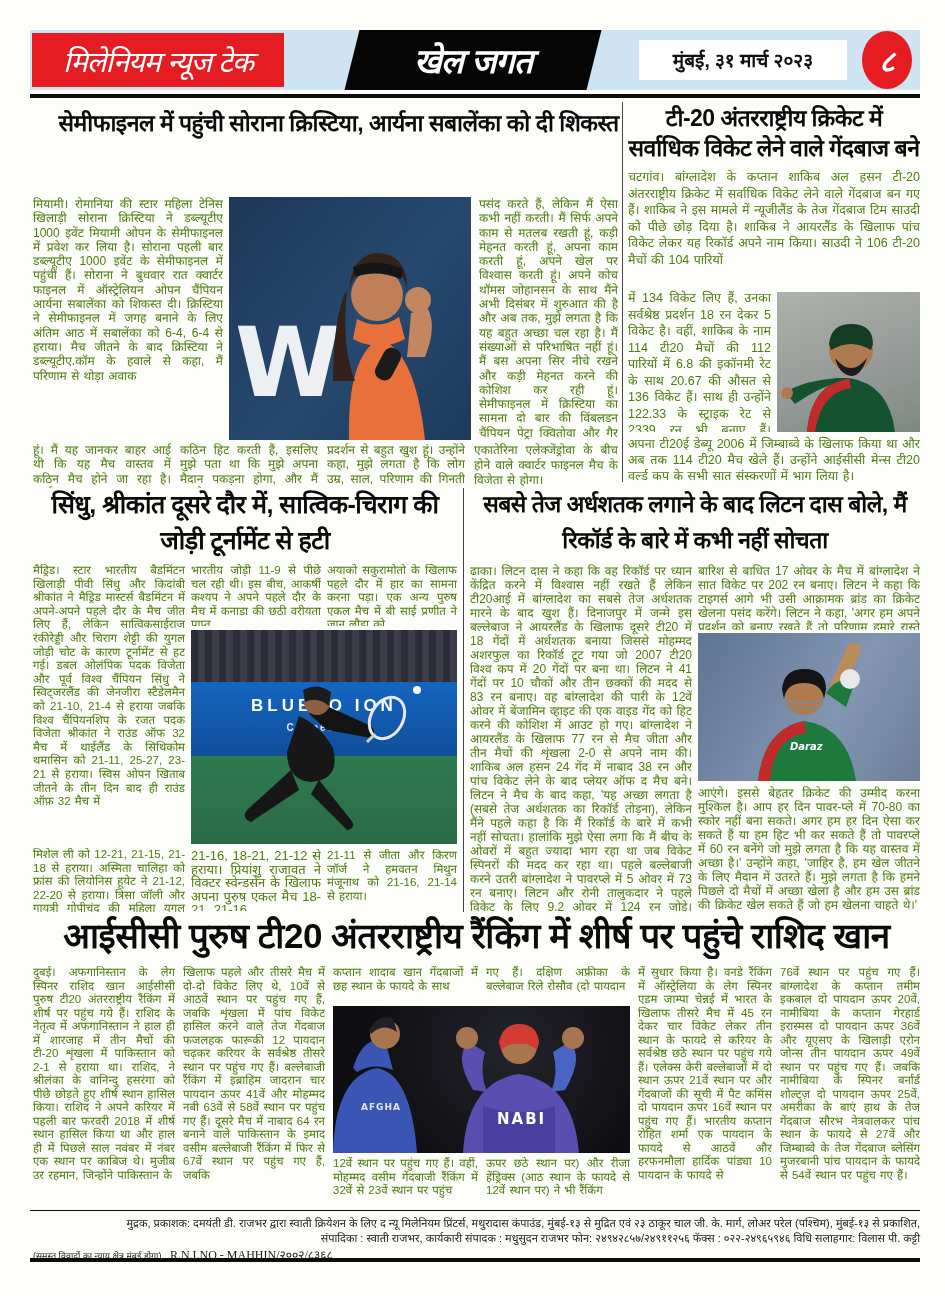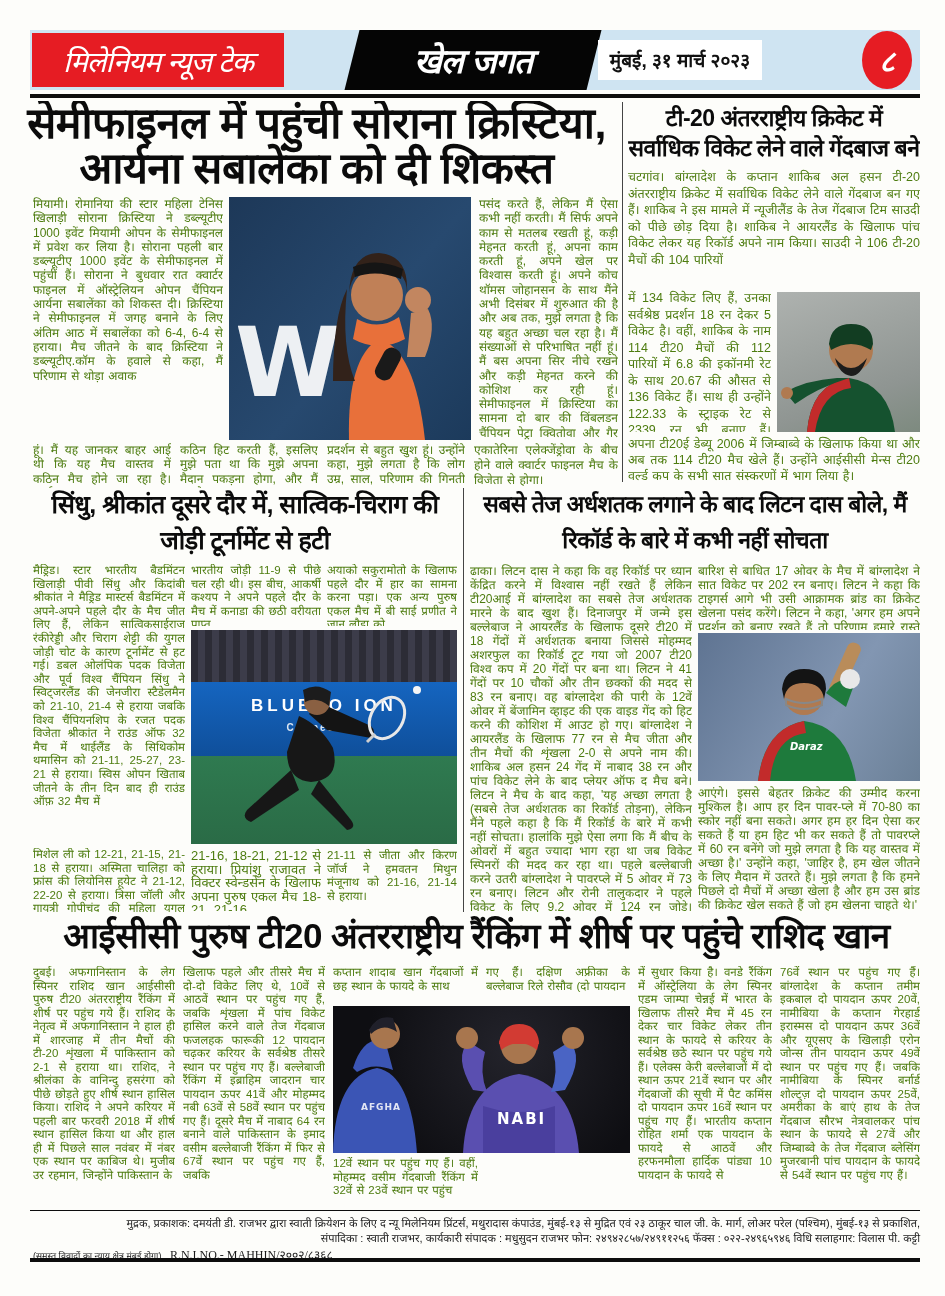--- a/index.html
+++ b/index.html
@@ -12,21 +12,21 @@
   .rule{position:absolute;background:#0d0d0d}
   .ph{position:absolute;overflow:hidden;background:#888}
   .ph svg{position:absolute;left:0;top:0}
   
   .band{position:absolute;left:30px;top:30px;width:890px;height:60px;background:#cfe4f2}
   .nameplate{position:absolute;left:32px;top:33px;width:252px;height:54px;background:#e61c23;color:#fff;
              display:flex;align-items:center;justify-content:center;font-weight:normal;font-size:29px;font-style:italic;letter-spacing:-1px}
   .section-plate{position:absolute;left:352px;top:30px;width:242px;height:60px;background:#050505;transform:skewX(-14deg)}
   .section-plate span{display:flex;width:100%;height:100%;align-items:center;justify-content:center;
              transform:skewX(14deg);color:#fff;font-weight:bold;font-size:34px;font-style:italic;letter-spacing:-1px}
-  .datebox{position:absolute;left:598px;top:40px;width:164px;height:40px;background:#fff;display:flex;align-items:center;justify-content:center;
+  .datebox{position:absolute;left:639px;top:40px;width:208px;height:40px;background:#fff;display:flex;align-items:center;justify-content:center;
            font-weight:bold;font-size:19px;color:#111}
   .pagenum{position:absolute;left:862px;top:31px;width:50px;height:58px;background:#e61c23;border-radius:50%;
            display:flex;align-items:center;justify-content:center;color:#fff;font-size:30px;font-weight:bold;font-style:italic}
   .wm{position:absolute;left:6px;top:118px;color:#fff;font-size:96px;font-weight:bold;opacity:.92;line-height:1;font-family:"DejaVu Sans",sans-serif}
   .banner-txt{position:absolute;width:100%;text-align:center;color:#fff;font-weight:bold;letter-spacing:4px}
   .jersey-label{position:absolute;color:#fff;font-weight:bold;font-family:"DejaVu Sans",sans-serif}
   .footer-line{position:absolute;left:33px;width:887px;text-align:right;color:#1a1a1a}
 </style>
 </head>
 <body>
@@ -35,21 +35,21 @@
 
   <div class="band"></div>
   <div class="nameplate">मिलेनियम न्यूज टेक</div>
   <div class="section-plate">
     <span>खेल जगत</span>
   </div>
   <div class="datebox">मुंबई, ३१ मार्च २०२३</div>
   <div class="pagenum">८</div>
   <div class="rule" style="left:30px;top:94px;width:890px;height:4px"></div>
 
-  <div class="hl" style="left:24px;top:101px;width:585px;height:92px;font-size:43px;line-height:45px">सेमीफाइनल में पहुंची सोराना क्रिस्टिया, आर्यना सबालेंका को दी शिकस्त</div>
+  <div class="hl" style="left:46px;top:101px;width:585px;height:92px;font-size:23px;line-height:45px">सेमीफाइनल में पहुंची सोराना क्रिस्टिया, आर्यना सबालेंका को दी शिकस्त</div>
 
   <div class="txt" style="left:33px;top:197px;width:190px;height:243px;font-size:12px;line-height:14.3px">मियामी। रोमानिया की स्टार महिला टेनिस खिलाड़ी सोराना क्रिस्टिया ने डब्ल्यूटीए 1000 इवेंट मियामी ओपन के सेमीफाइनल में प्रवेश कर लिया है। सोराना पहली बार डब्ल्यूटीए 1000 इवेंट के सेमीफाइनल में पहुंचीं हैं। सोराना ने बुधवार रात क्वार्टर फाइनल में ऑस्ट्रेलियन ओपन चैंपियन आर्यना सबालेंका को शिकस्त दी। क्रिस्टिया ने सेमीफाइनल में जगह बनाने के लिए अंतिम आठ में सबालेंका को 6-4, 6-4 से हराया। मैच जीतने के बाद क्रिस्टिया ने डब्ल्यूटीए.कॉम के हवाले से कहा, मैं परिणाम से थोड़ा अवाक</div>
 
   <div class="ph" style="left:229px;top:197px;width:242px;height:243px;background:linear-gradient(130deg,#1d3858 0%,#27496f 55%,#1c3a5b 100%)">
     <span class="wm">W</span>
     <svg width="242" height="243" viewBox="0 0 242 243">
       <path d="M120 243 Q118 160 150 142 Q186 152 196 243 Z" fill="#e8703a"></path>
       <path d="M196 160 Q208 130 199 112 L182 116 Q180 140 178 160 Z" fill="#c28660"></path>
       <circle cx="189" cy="103" r="13" fill="#c28660"></circle>
       <rect x="150" y="150" width="18" height="34" rx="8" fill="#1a1a1a" transform="rotate(28 159 167)"></rect>
@@ -168,20 +168,21 @@
       <circle cx="186" cy="40" r="18" fill="#a8764e"></circle>
       <path d="M166 36 Q170 18 186 18 Q204 18 206 36 L204 44 Q186 30 168 44Z" fill="#d23b33"></path>
       <path d="M168 30 L204 30 L206 38 L166 38Z" fill="#d23b33"></path>
       <path d="M150 100 Q186 112 222 100 L222 147 L150 147Z" fill="#4a3f9e"></path>
     </svg>
     <span class="jersey-label" style="left:164px;top:104px;font-size:15px;letter-spacing:2px">NABI</span>
     <span class="jersey-label" style="left:28px;top:96px;font-size:9px;letter-spacing:1px;opacity:.85">AFGHA</span>
   </div>
 
   <div class="txt" style="left:333px;top:1157px;width:145px;height:48px;font-size:11.5px;line-height:13.5px">12वें स्थान पर पहुंच गए हैं। वहीं, मोहम्मद वसीम गेंदबाजी रैंकिंग में 32वें से 23वें स्थान पर पहुंच</div>
+  <div class="txt" style="left:486px;top:1157px;width:144px;height:48px;font-size:11.5px;line-height:13.5px">ऊपर छठे स्थान पर) और रीजा हेंड्रिक्स (आठ स्थान के फायदे से 12वें स्थान पर) ने भी रैंकिंग</div>
 
   <div class="txt" style="left:638px;top:966px;width:134px;height:240px;font-size:11.5px;line-height:13.5px">में सुधार किया है। वनडे रैंकिंग में ऑस्ट्रेलिया के लेग स्पिनर एडम जाम्पा चेन्नई में भारत के खिलाफ तीसरे मैच में 45 रन देकर चार विकेट लेकर तीन स्थान के फायदे से करियर के सर्वश्रेष्ठ छठे स्थान पर पहुंच गये हैं। एलेक्स केरी बल्लेबाजों में दो स्थान ऊपर 21वें स्थान पर और गेंदबाजों की सूची में पैट कमिंस दो पायदान ऊपर 16वें स्थान पर पहुंच गए हैं। भारतीय कप्तान रोहित शर्मा एक पायदान के फायदे से आठवें और हरफनमौला हार्दिक पांड्या 10 पायदान के फायदे से</div>
   <div class="txt" style="left:780px;top:966px;width:140px;height:240px;font-size:11.5px;line-height:13.5px">76वें स्थान पर पहुंच गए हैं। बांग्लादेश के कप्तान तमीम इकबाल दो पायदान ऊपर 20वें, नामीबिया के कप्तान गेरहार्ड इरास्मस दो पायदान ऊपर 36वें और यूएसए के खिलाड़ी एरोन जोन्स तीन पायदान ऊपर 49वें स्थान पर पहुंच गए हैं। जबकि नामीबिया के स्पिनर बर्नार्ड शोल्ट्ज़ दो पायदान ऊपर 25वें, अमरीका के बाएं हाथ के तेज गेंदबाज सौरभ नेत्रवालकर पांच स्थान के फायदे से 27वें और जिम्बाब्वे के तेज गेंदबाज ब्लेसिंग मुजरबानी पांच पायदान के फायदे से 54वें स्थान पर पहुंच गए हैं।</div>
 
   <div class="rule" style="left:30px;top:1210px;width:890px;height:1px"></div>
 
   <div class="footer-line" style="top:1216px;font-size:11px;line-height:14px">मुद्रक, प्रकाशक: दमयंती डी. राजभर द्वारा स्वाती क्रियेशन के लिए द न्यू मिलेनियम प्रिंटर्स, मथुरादास कंपाउंड, मुंबई-१३ से मुद्रित एवं २३ ठाकूर चाल जी. के. मार्ग, लोअर परेल (पश्चिम), मुंबई-१३ से प्रकाशित,</div>
   <div class="footer-line" style="top:1231px;font-size:11px;line-height:14px">संपादिका : स्वाती राजभर, कार्यकारी संपादक : मधुसुदन राजभर फोन: २४९४२८५७/२४९११२५६ फॅक्स : ०२२-२४९६५९४६ विधि सलाहगार: विलास पी. कट्टी</div>
 
   <div class="abs" style="left:33px;top:1245px;width:887px;height:13px">

